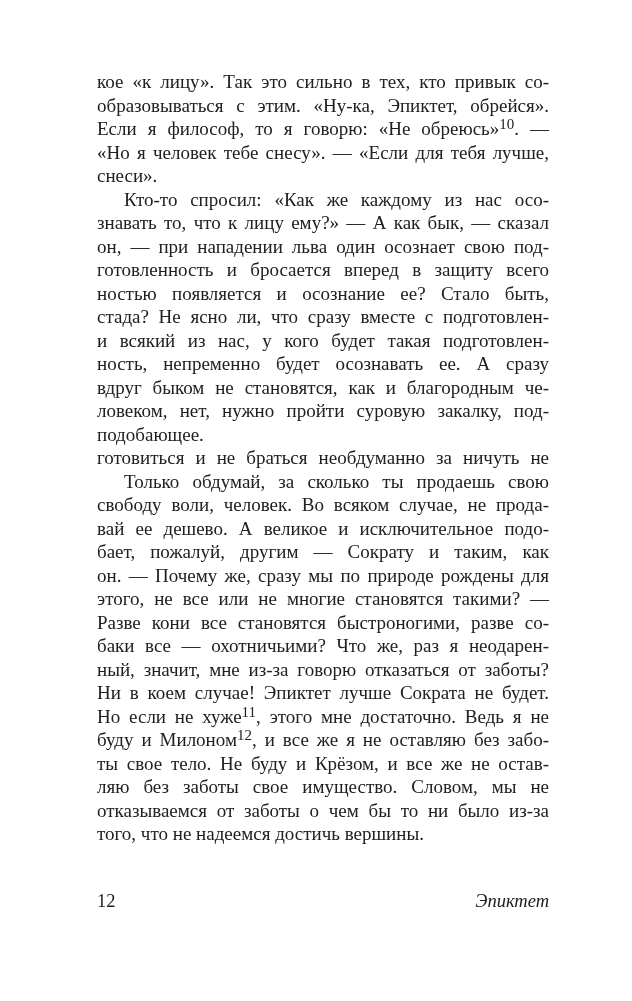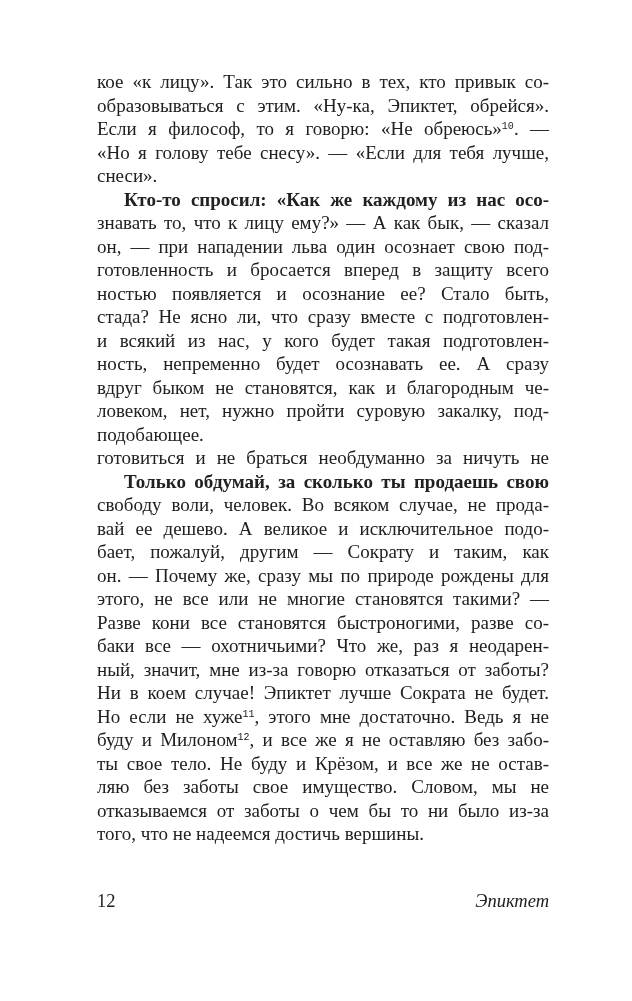--- a/index.html
+++ b/index.html
@@ -30,29 +30,27 @@
   }
   .line {
     text-align: justify;
     text-align-last: justify;
   }
   .line.last {
     text-align-last: left;
   }
   .line.first-indent {
     text-indent: 27px;
-    font-weight: bold;
   }
   .fnref {
-    font-size: 10px;
+    font-size: 15px;
     line-height: 0;
     position: relative;
     top: -6px;
     vertical-align: baseline;
-    font-family: Liberation Mono, monospace;
   }
   .page-footer {
     position: absolute;
     left: 97px;
     top: 890px;
     width: 452px;
     display: flex;
     justify-content: space-between;
     align-items: baseline;
     font-size: 18.5px;
@@ -64,21 +62,21 @@
 </style>
 </head>
 <body style="background: rgb(255, 255, 255); color: rgb(33, 33, 33);">
 
 <div class="page">
   <main class="text-block">
       <div class="para">
         <div class="line"><span>кое «к лицу». Так это сильно в тех, кто привык со-</span></div>
         <div class="line"><span>образовываться с этим. «Ну-ка, Эпиктет, обрейся».</span></div>
         <div class="line"><span>Если я философ, то я говорю: «Не обреюсь»</span><span class="fnref">10</span><span>. —</span></div>
-        <div class="line"><span>«Но я голову тебе снесу». — «Если для тебя лучше,</span></div>
+        <div class="line"><span>«Но я человек тебе снесу». — «Если для тебя лучше,</span></div>
         <div class="line last"><span>снеси».</span></div>
       </div>
       <div class="para">
         <div class="line first-indent"><span>Кто-то спросил: «Как же каждому из нас осо-</span></div>
         <div class="line"><span>знавать то, что к лицу ему?» — А как бык, — сказал</span></div>
         <div class="line"><span>он, — при нападении льва один осознает свою под-</span></div>
         <div class="line"><span>готовленность и бросается вперед в защиту всего</span></div>
         <div class="line"><span>ностью появляется и осознание ее? Стало быть,</span></div>
         <div class="line"><span>стада? Не ясно ли, что сразу вместе с подготовлен-</span></div>
         <div class="line"><span>и всякий из нас, у кого будет такая подготовлен-</span></div>

